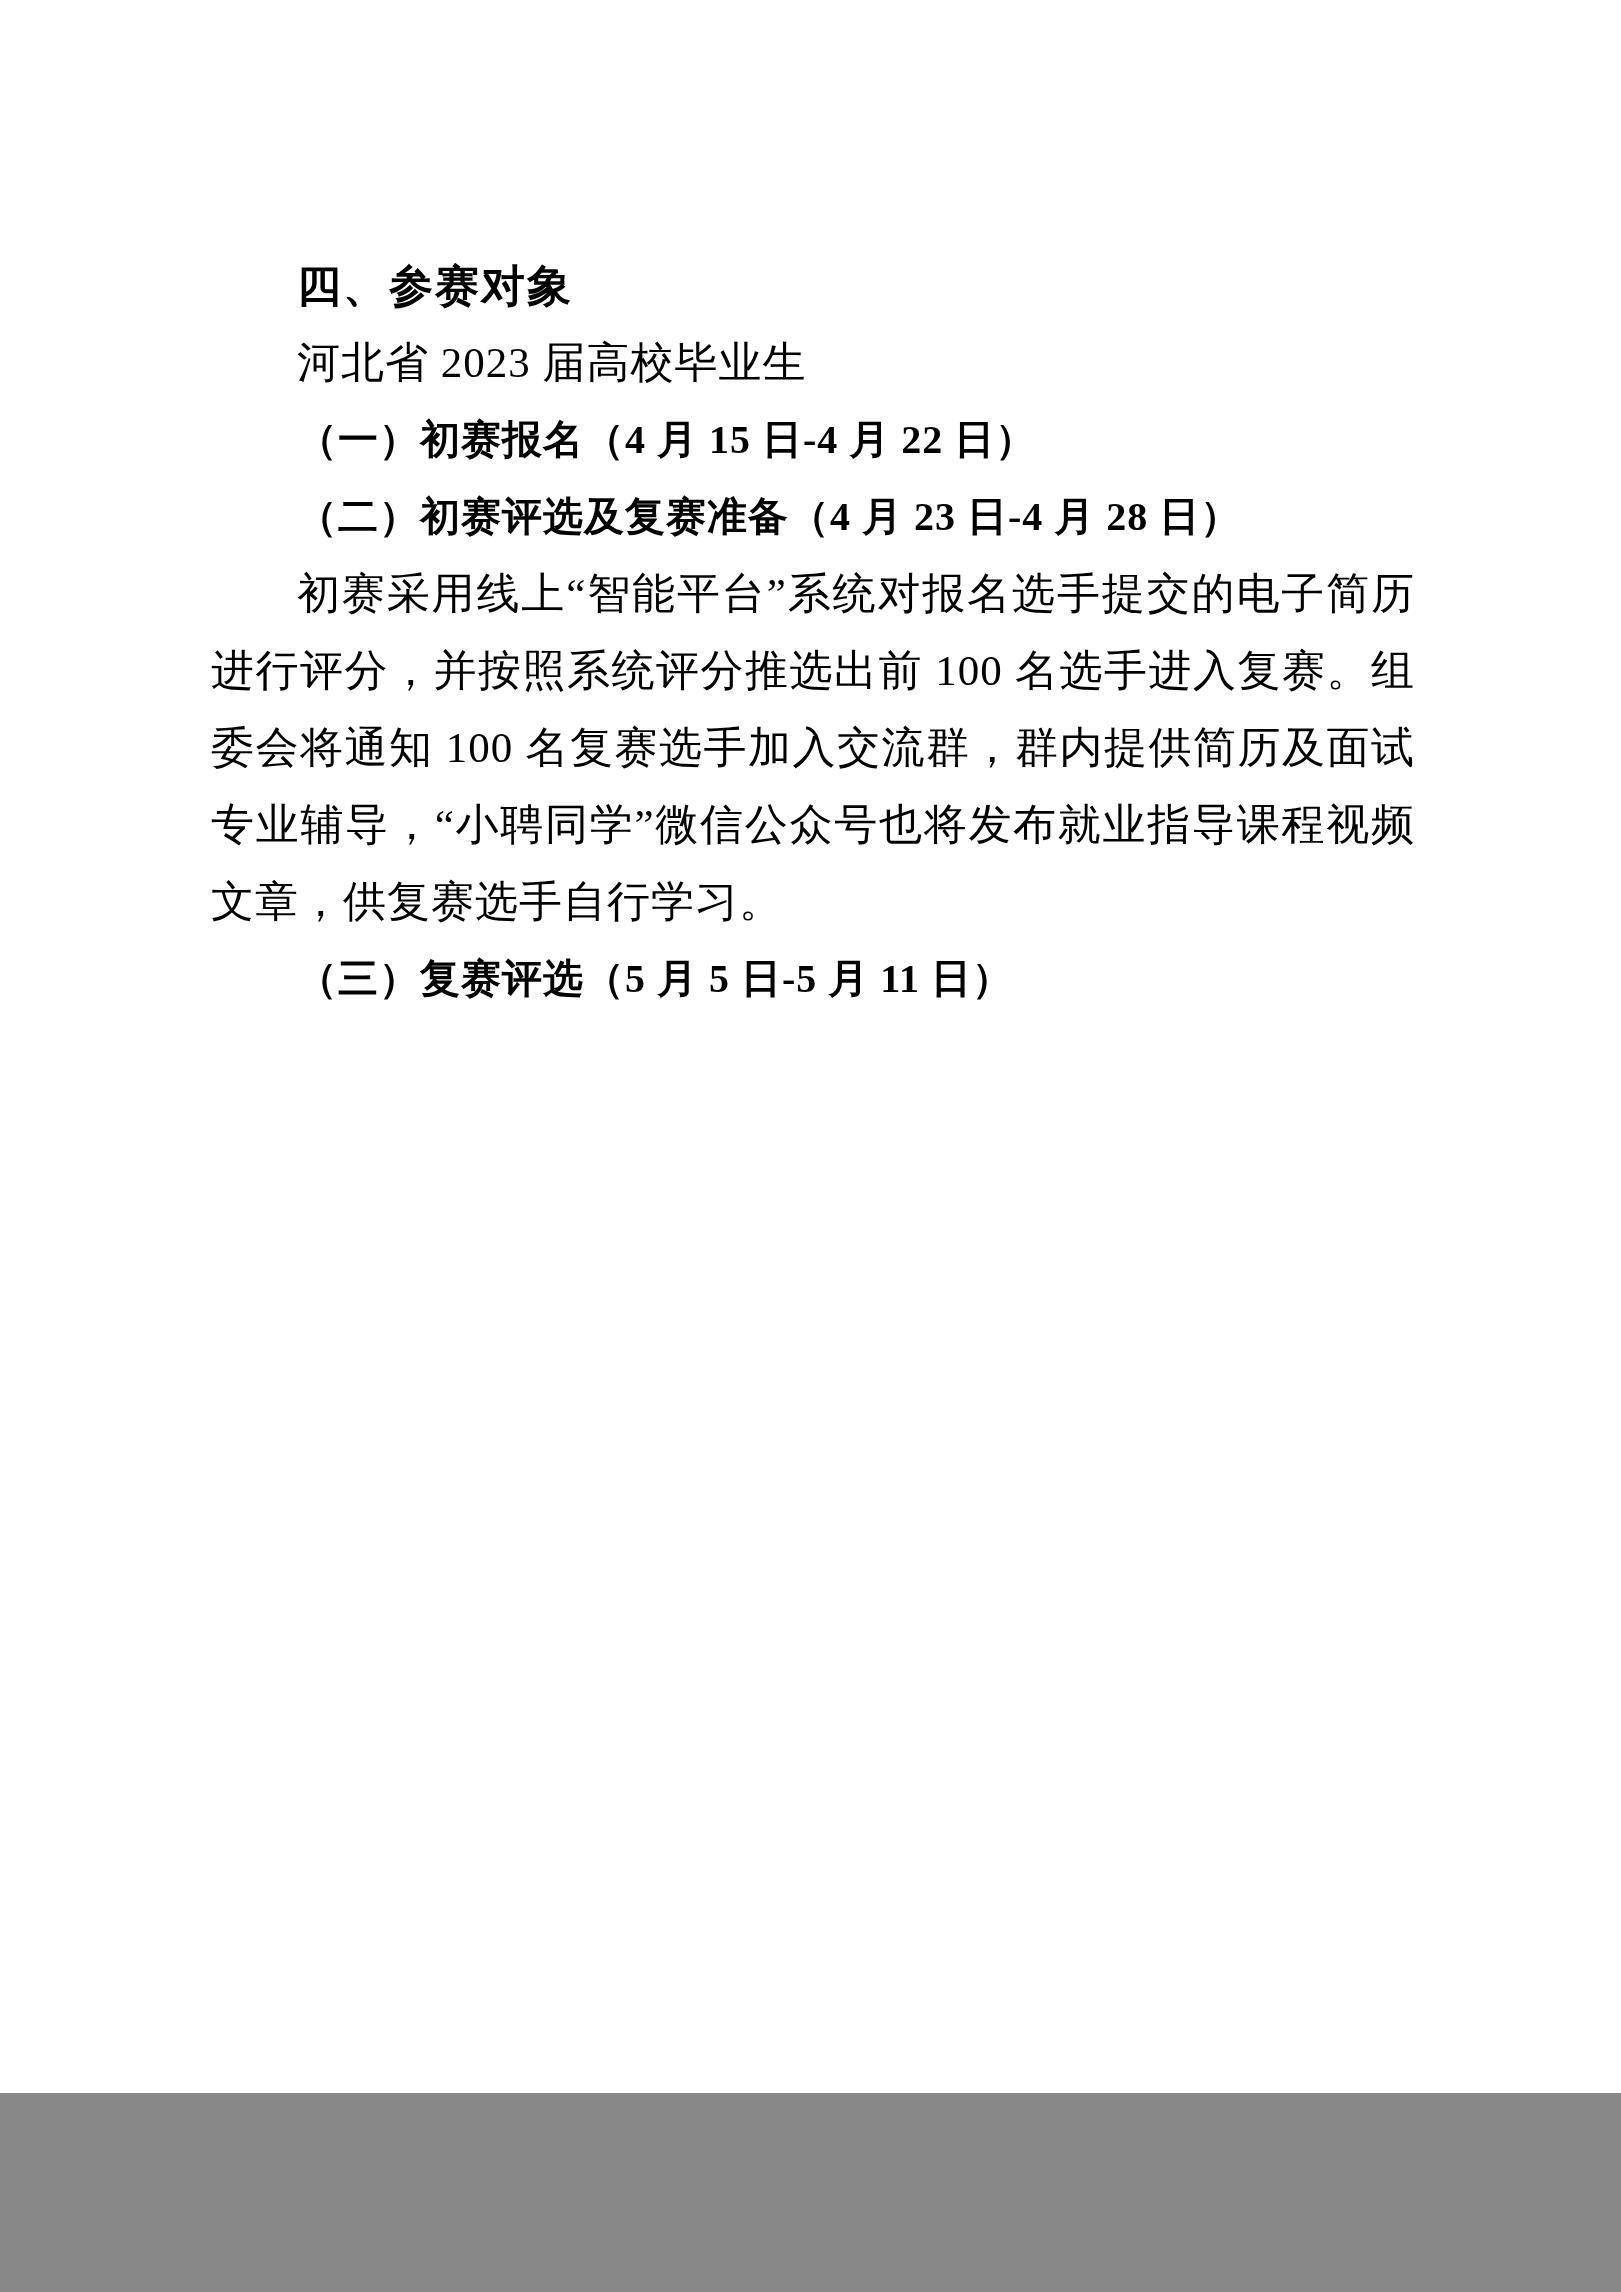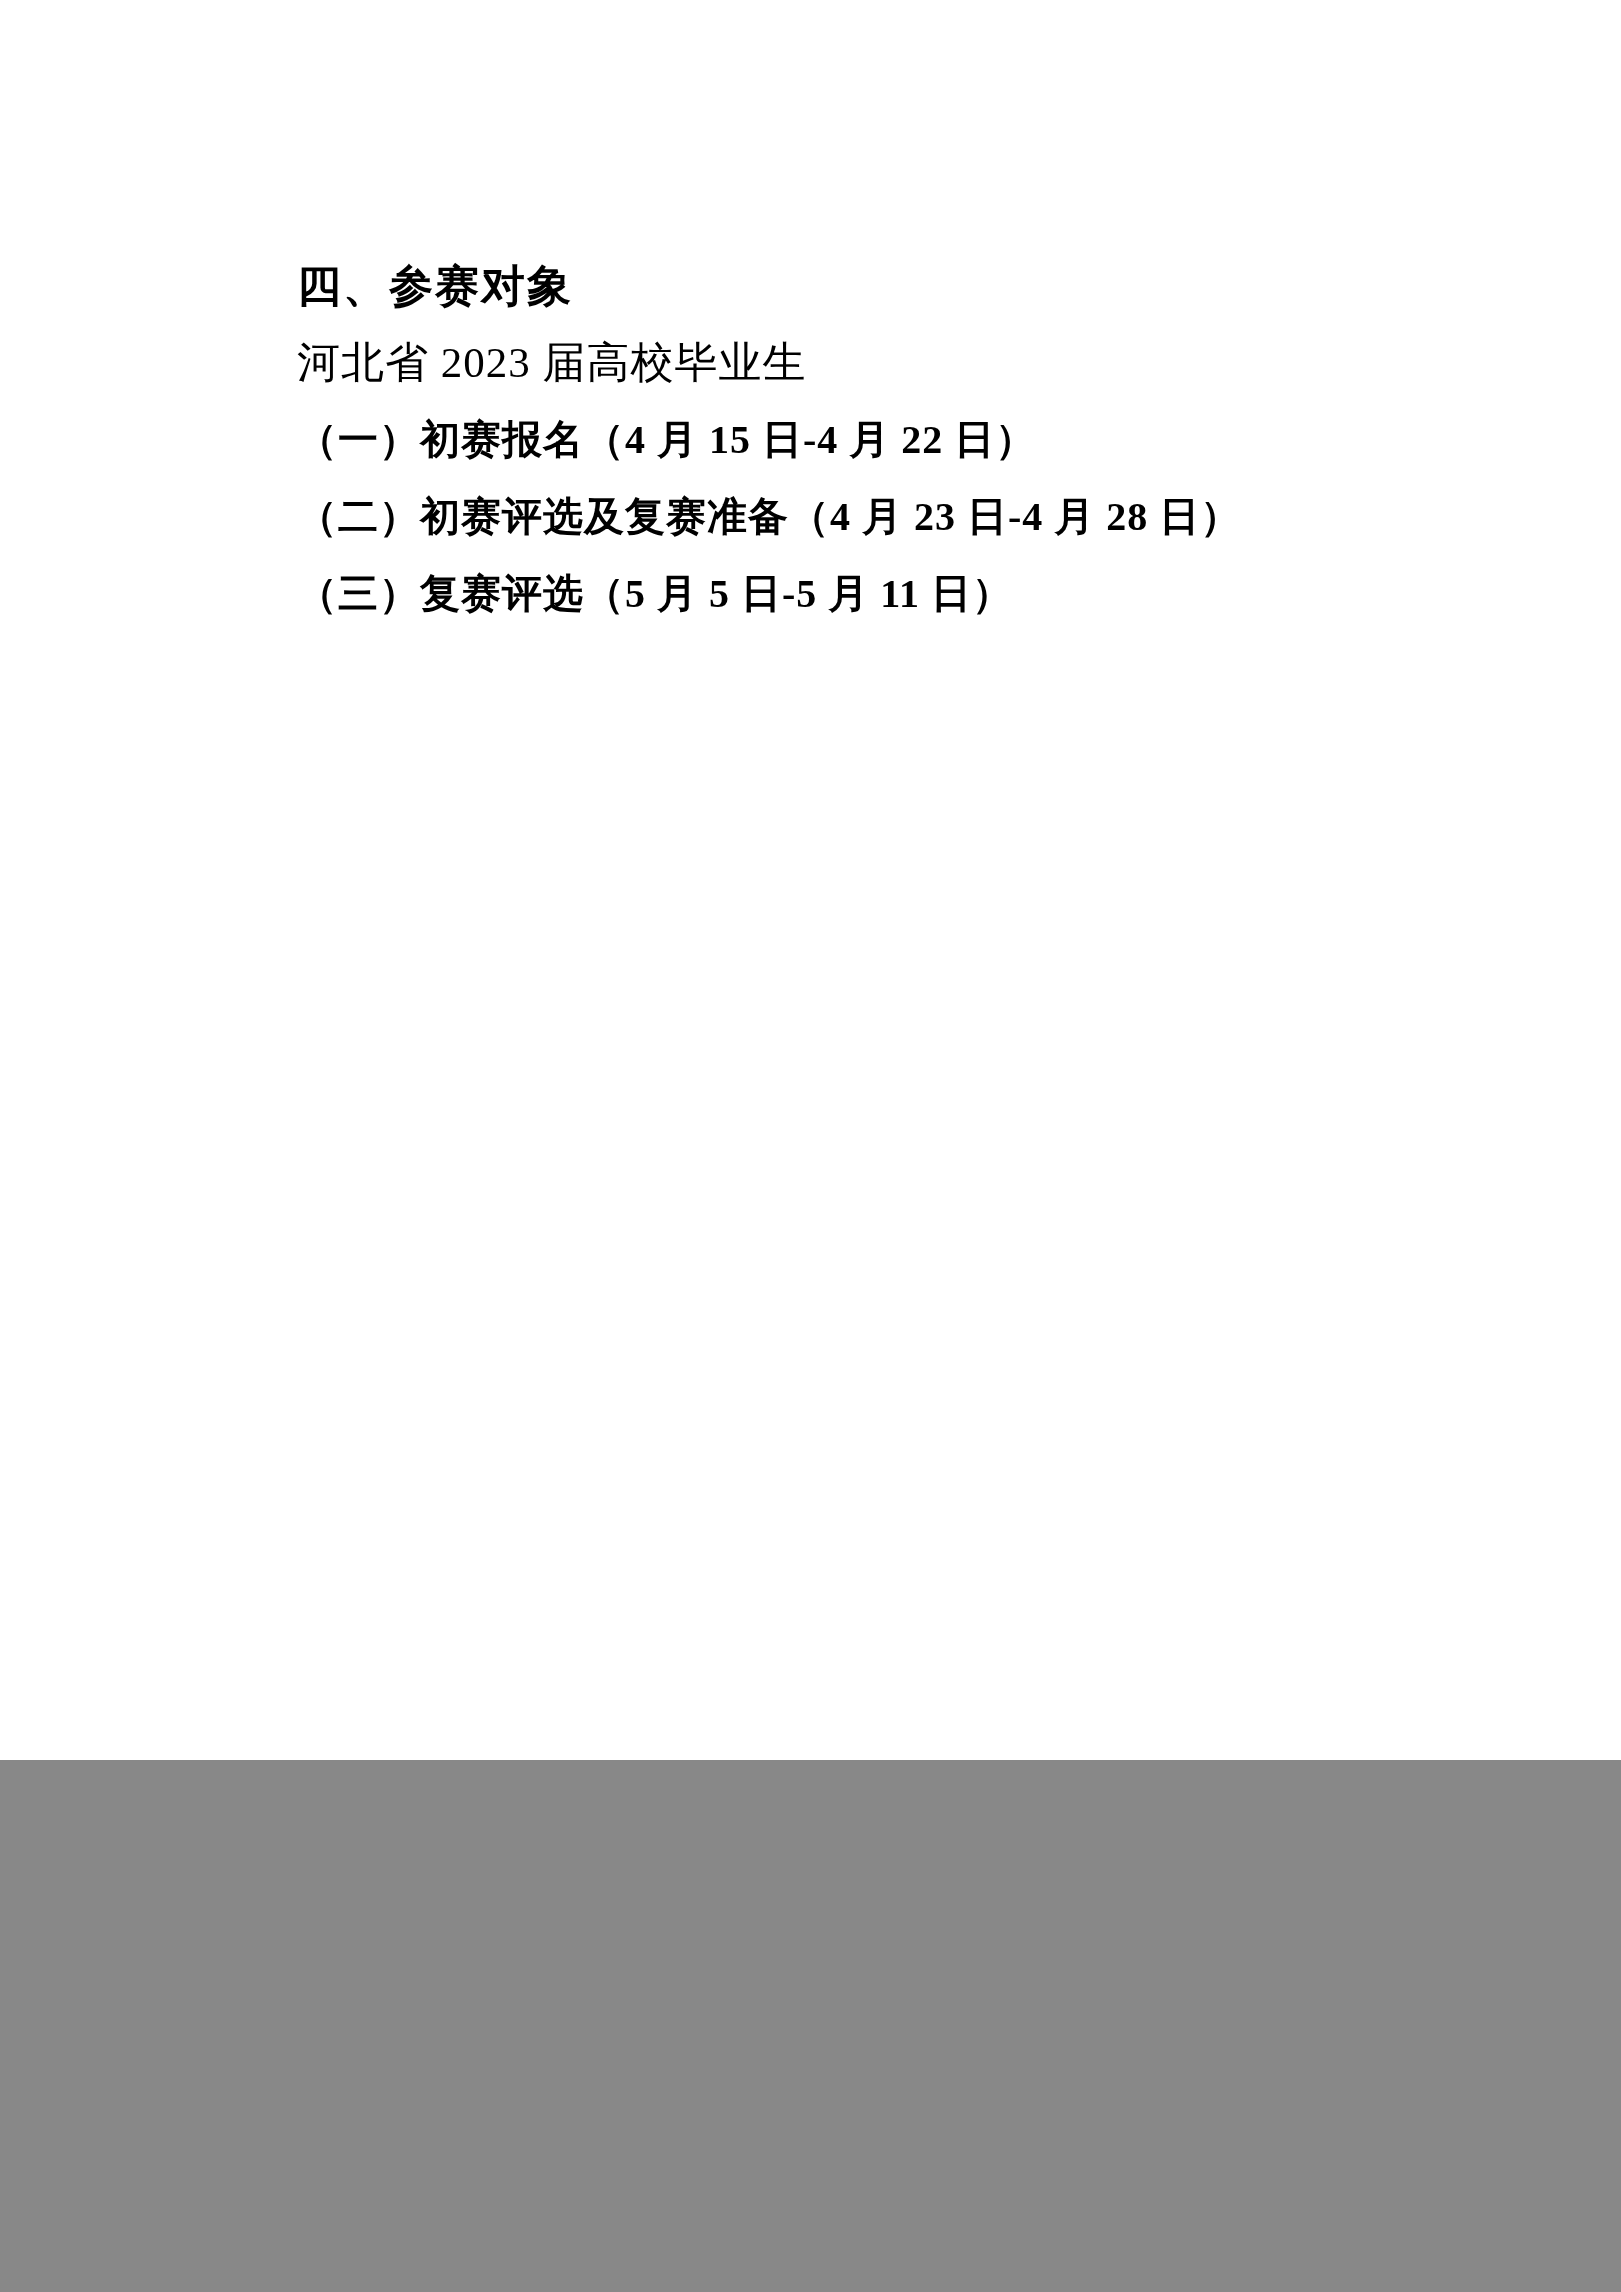--- a/index.html
+++ b/index.html
@@ -1,20 +1,20 @@
 <!DOCTYPE html>
 <html lang="zh"><head>
 <meta charset="utf-8">
 <style>
   * { margin: 0; padding: 0; box-sizing: border-box; }
   html, body { background: #888; }
   .page {
     position: relative;
     width: 1621px;
-    height: 1760px;
+    height: 2093px;
     margin: 0 auto;
     background: #ffffff;
     color: #000000;
     overflow: hidden;
     font-family: "Liberation Serif", "DejaVu Serif", serif;
   }
   .content {
     position: absolute;
     left: 211px;
     top: 247px;
@@ -62,17 +62,18 @@
 </head>
 <body>
 
 <div class="page">
   <main class="content">
 
   <div class="h1">四、参赛对象</div>
       <div class="para">河北省 2023 届高校毕业生</div>
       <div class="h2">（一）初赛报名（4 月 15 日-4 月 22 日）</div>
       <div class="h2">（二）初赛评选及复赛准备（4 月 23 日-4 月 28 日）</div>
+      <div class="para">初赛采用线上“智能平台”系统对报名选手提交的电子简历进行评分，并按照系统评分推选出前 100 名选手进入复赛。组委会将通知 100 名复赛选手加入交流群，群内提供简历及面试专业辅导，“小聘同学”微信公众号也将发布就业指导课程视频文章，供复赛选手自行学习。</div>
       <div class="h2">（三）复赛评选（5 月 5 日-5 月 11 日）</div>
     </main>
   <div class="footer">- 2 -</div>
 </div>
 
 
 </body></html>

